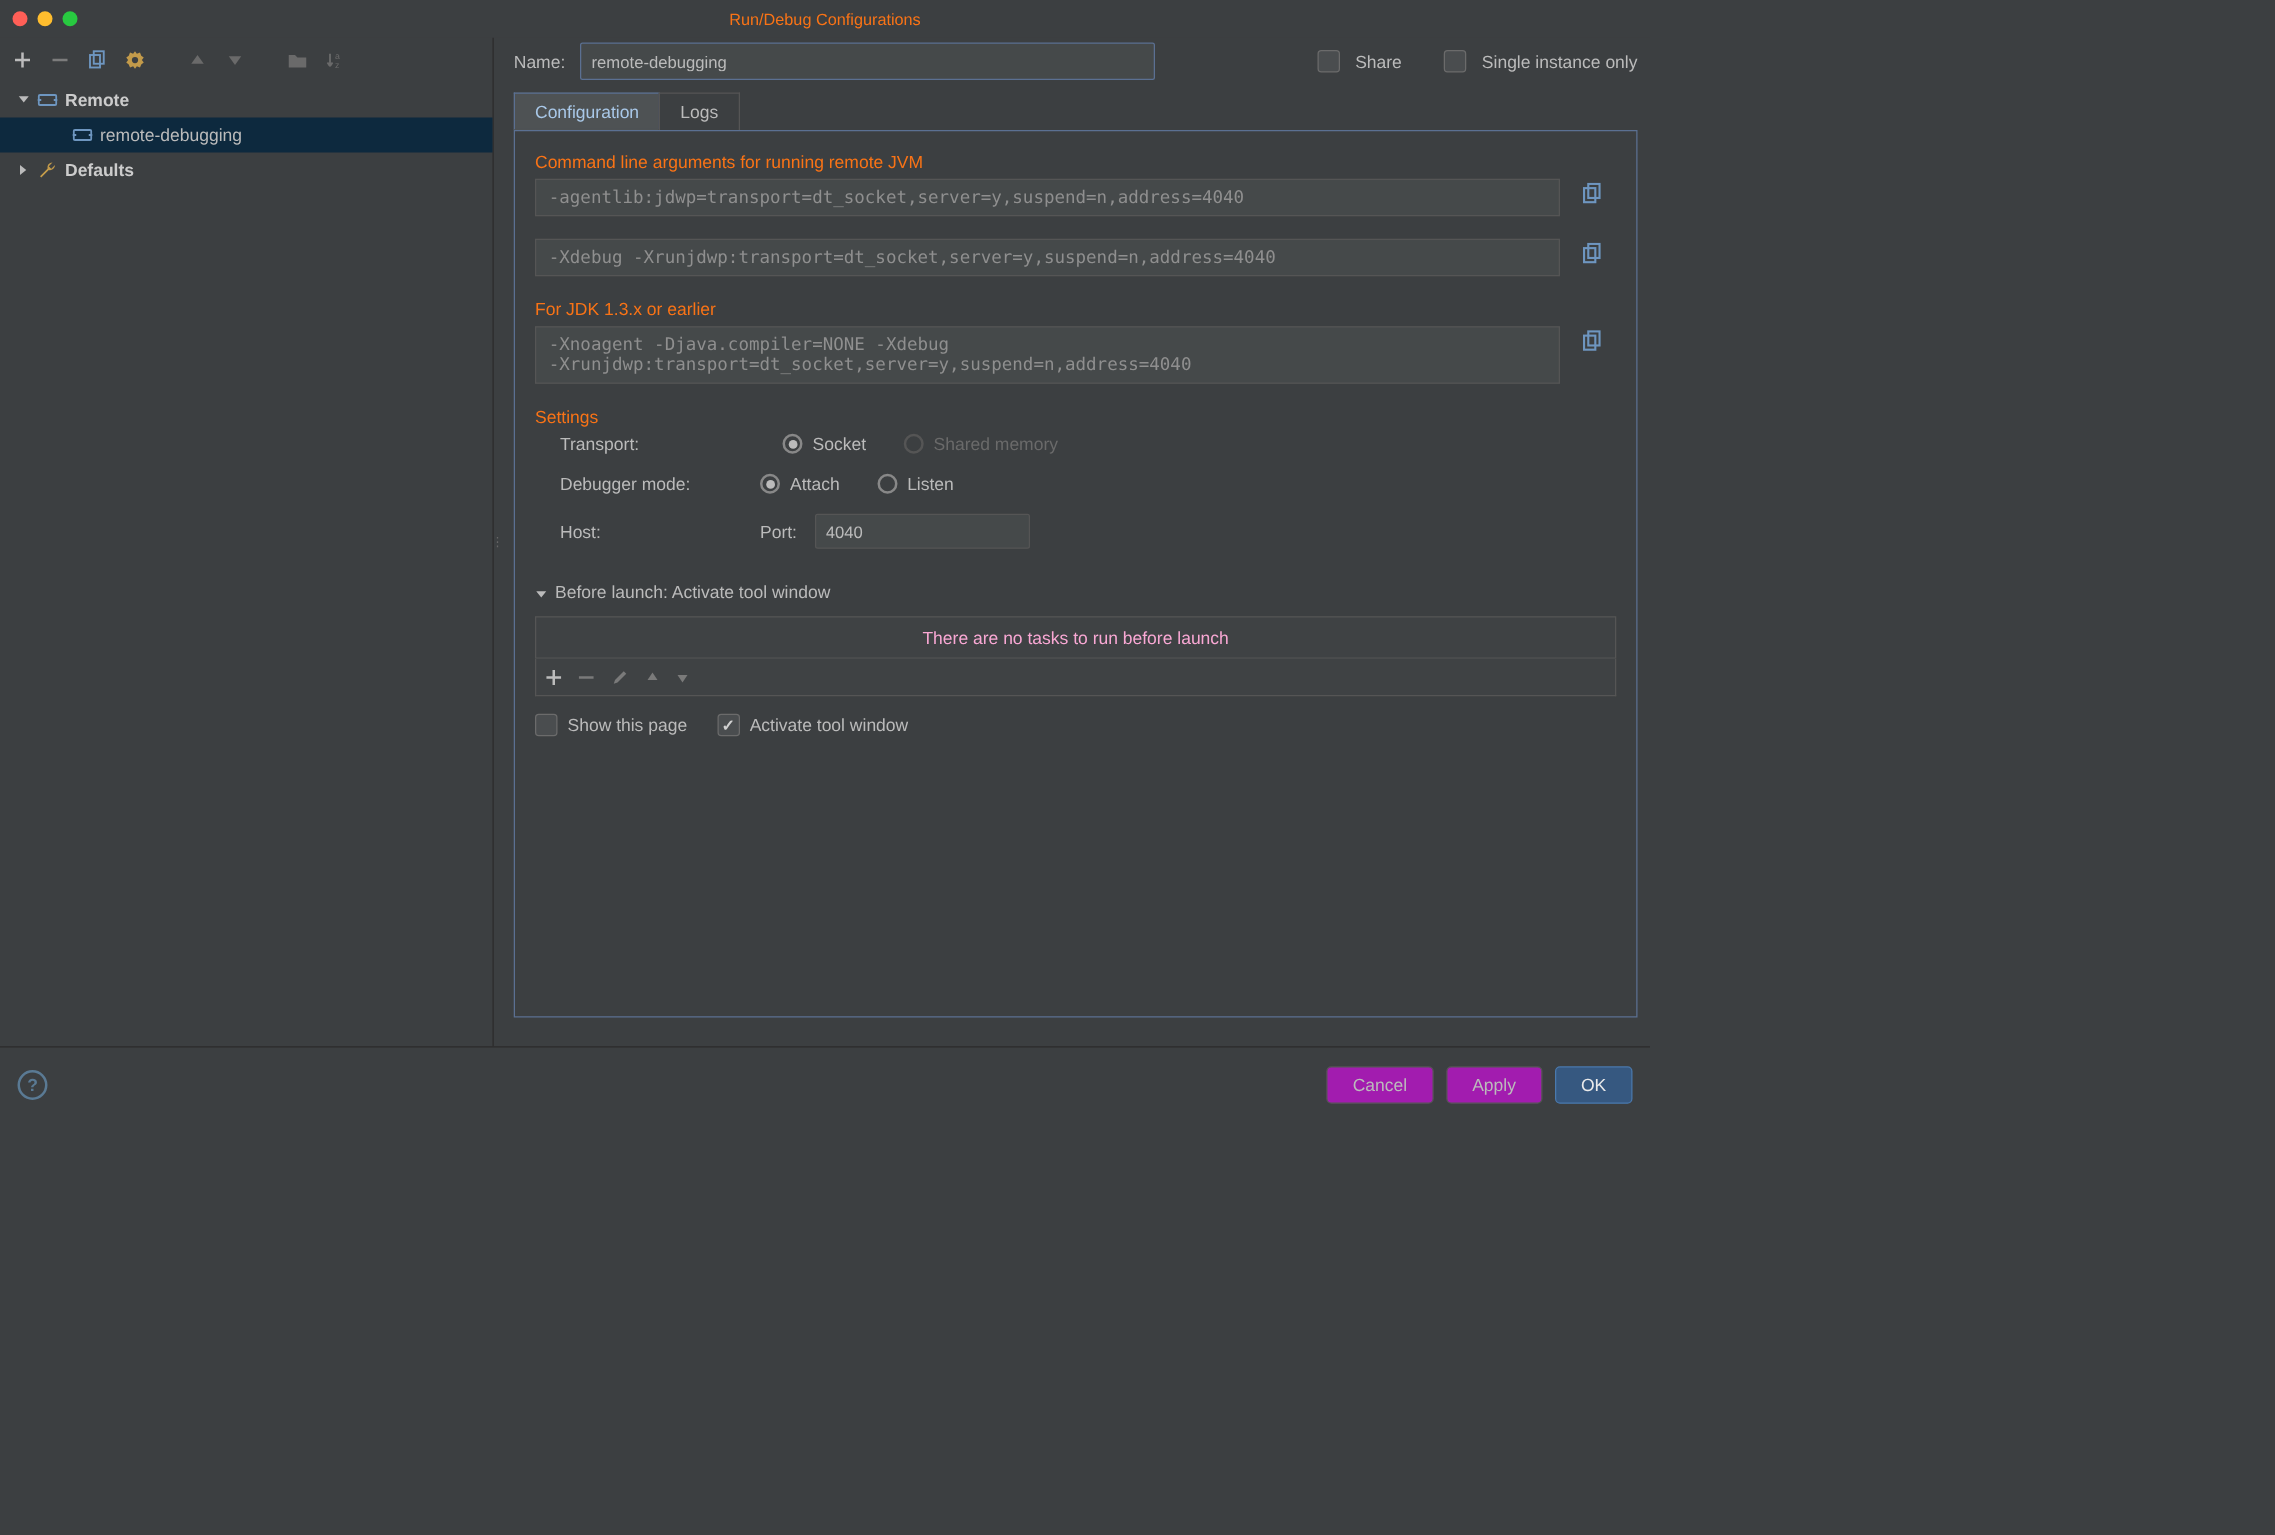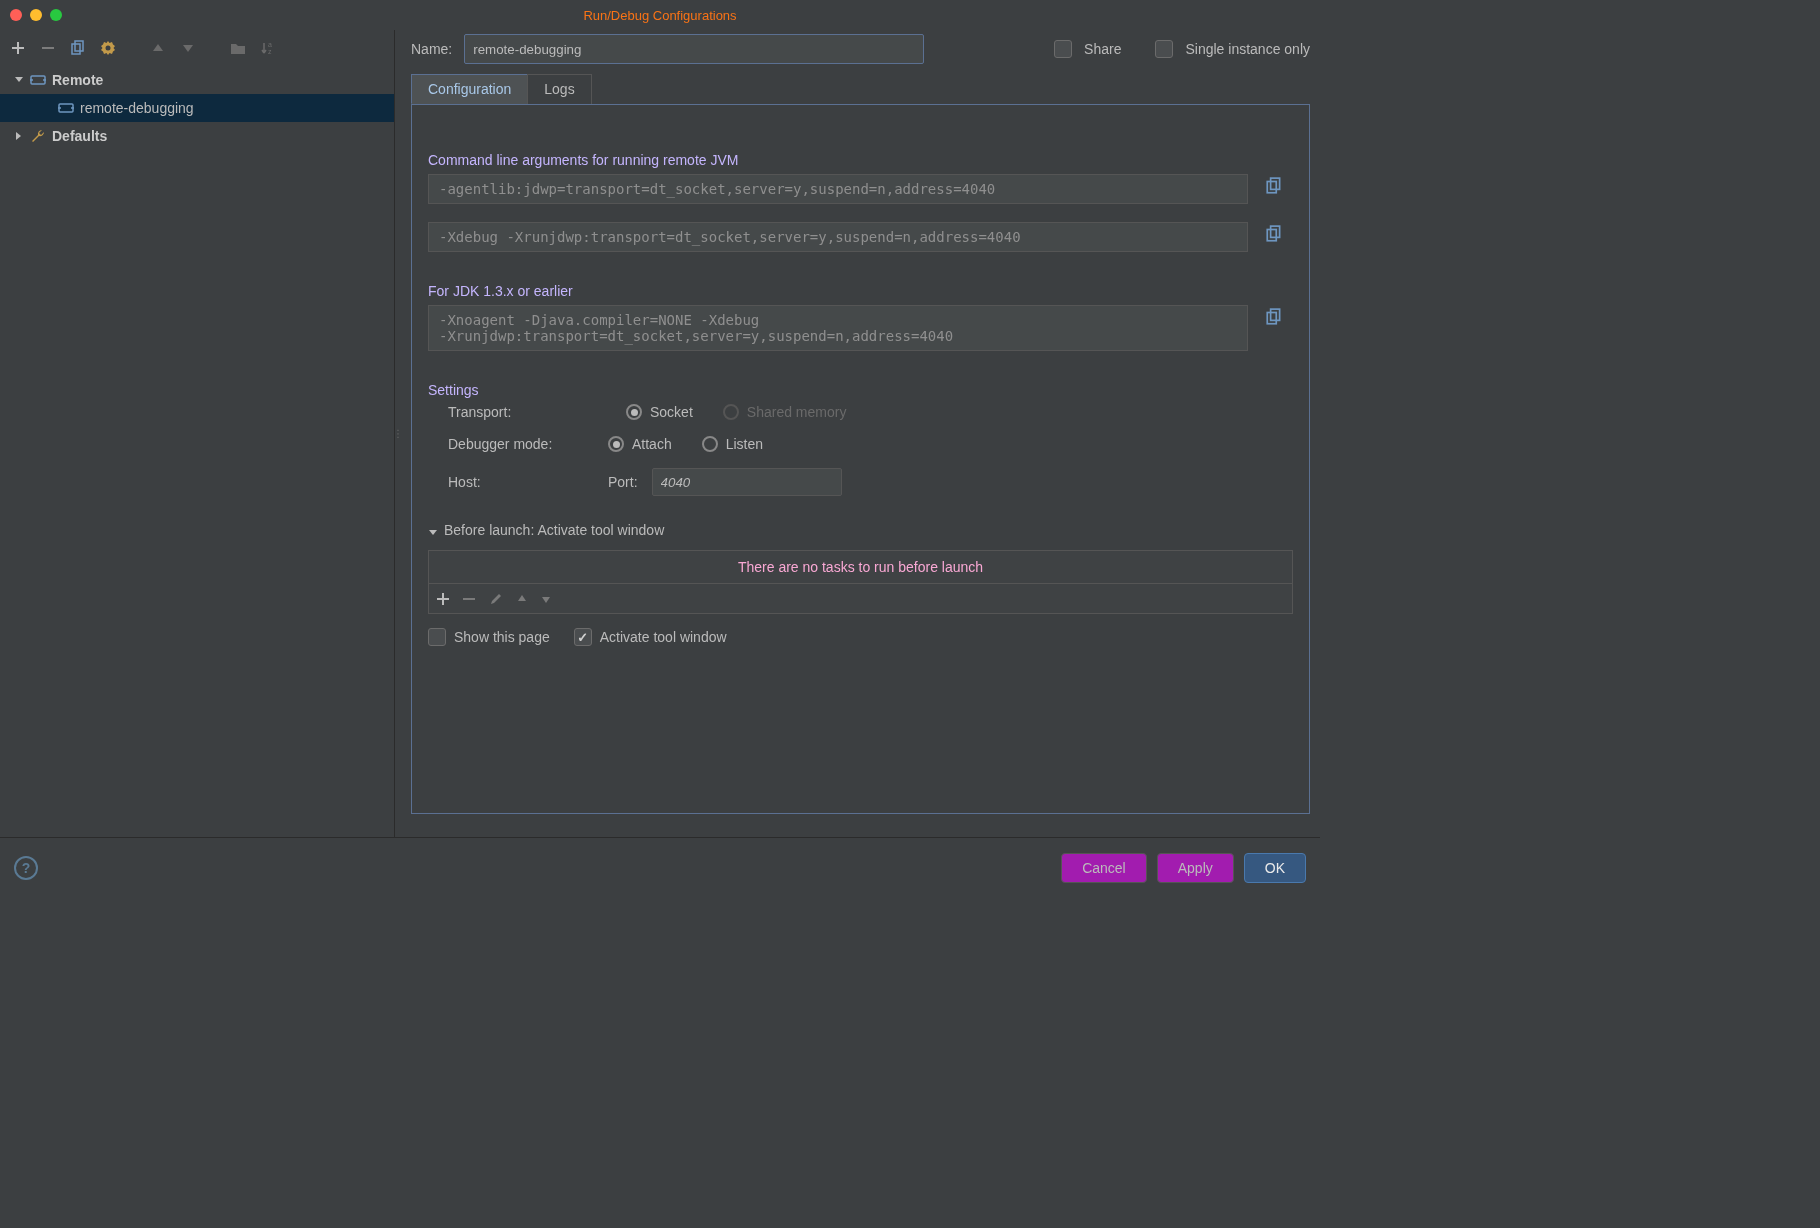--- a/index.html
+++ b/index.html
@@ -57,21 +57,21 @@
   .cb.checked::after { content:"✓"; color:#d0d0d0; font-size:13px; font-weight:bold;}
   
   .tabs { display:flex; }
   .tab {
     padding:6px 16px; color:#bbbbbb; background:#3c3f41;
     border:1px solid #555; border-bottom:none; margin-right:-1px;
     cursor:pointer;
   }
   .tab.active { background:#4e5254; color:#a9c8e8; border:1px solid #5b7092; border-bottom:1px solid #4e5254;}
   .panel { border:1px solid #5b7092; padding:16px; height:710px; overflow:auto;}
-  .section-label { color:#c4b5fd; margin-bottom:6px; display:block;margin-top:31px;}
+  .section-label { color:#f97316; margin-bottom:6px; display:block;}
   .codebox {
     background:#45494a; border:1px solid #555; color:#8f8f8f;
     font-family: Menlo, Consolas, monospace; font-size:14px;
     padding:6px 10px; width: 820px; display:inline-block;
     white-space:pre-wrap; vertical-align:top;
   }
   .copy-icon {
     width:24px; height:24px; display:inline-flex; align-items:center; justify-content:center;
     margin-left:10px; color:#6e96c0; cursor:pointer; vertical-align:top;
   }
@@ -281,21 +281,21 @@
           </span>
           <span style="display:flex;align-items:center;">
             <span class="radio"></span>
             <span>Listen</span>
           </span>
         </div>
 
         <span>Host:</span>
         <div style="display:flex;align-items:center;gap:14px;">
           <span>Port:</span>
-          <input class="textfield" style="width: 190px; font-style: italic;" value="4040">
+          <input class="textfield" style="width: 172px;" value="4040">
         </div>
       </div>
 
 
       <div class="before-launch">
         <div class="bl-header">
           <svg width="10" height="10" viewBox="0 0 10 10">
               <path d="M1 2l4 5 4-5z" fill="#bbbbbb"></path>
             </svg>
           <span>Before launch: Activate tool window</span>

